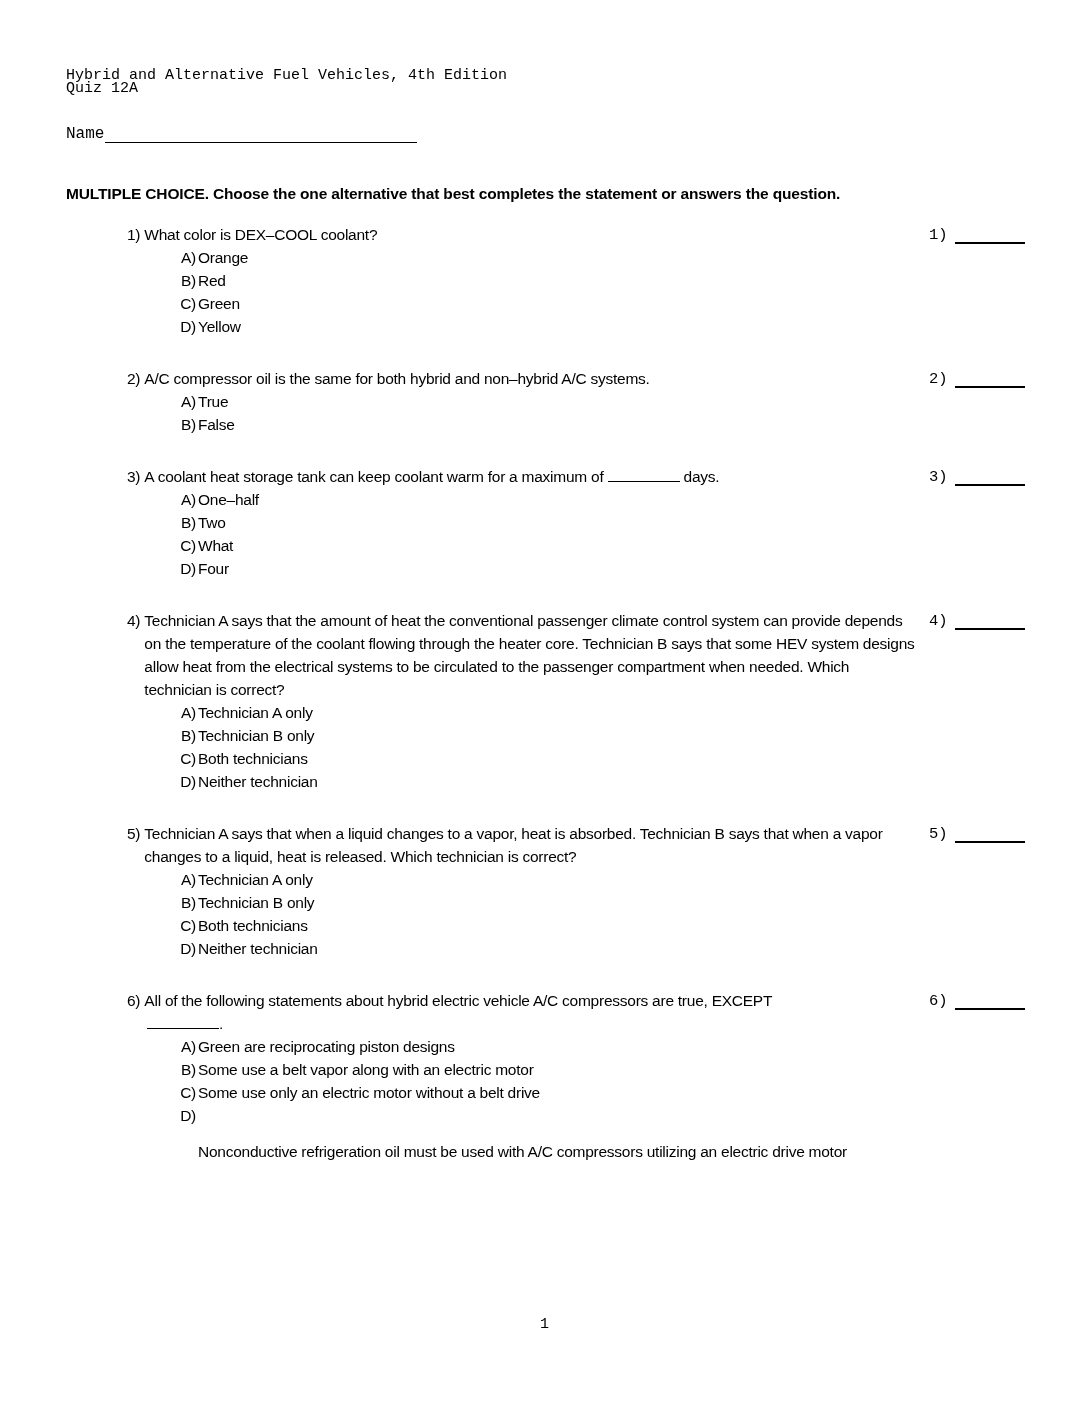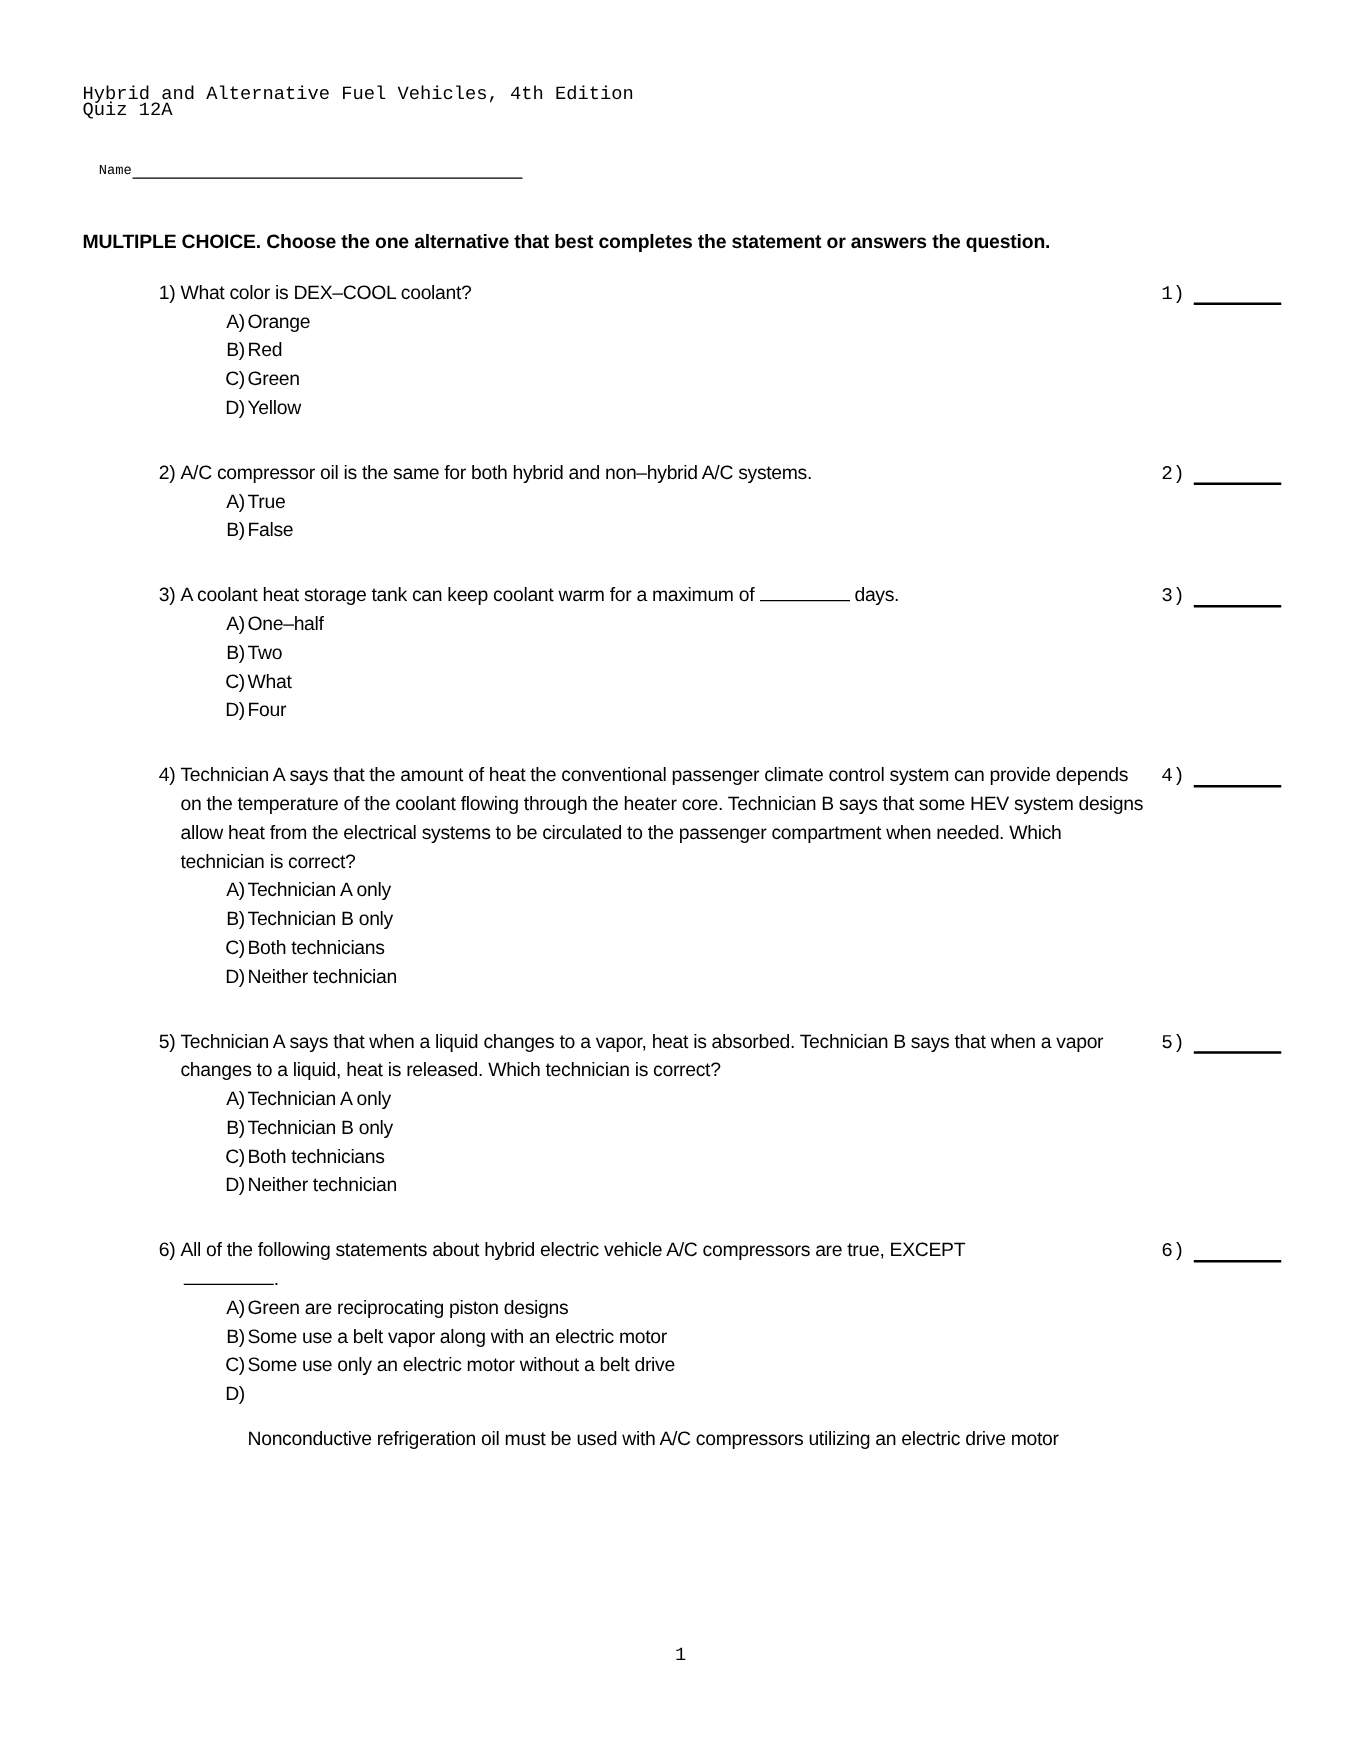--- a/index.html
+++ b/index.html
@@ -3,21 +3,21 @@
 <meta charset="utf-8">
 <style>
   html, body { margin: 0; padding: 0; background: #ffffff; }
   body { width: 1088px; height: 1408px; position: relative; color: #000; overflow: hidden; }
   .serif { font-family: Liberation Mono, monospace; }
   .book { font-family: Liberation Sans, sans-serif; }
 
   .hdr { position: absolute; left: 66px; font-size: 15px; line-height: 18px; }
   #hdr-title { top: 67px; }
   #hdr-quiz { top: 80px; }
-  #name-row { position: absolute; left: 79px; top: 124px; font-size: 11px; display: flex; align-items: flex-end; }
+  #name-row { position: absolute; left: 66px; top: 124px; font-size: 16px; display: flex; align-items: flex-end; }
   #name-line { display: inline-block; width: 312px; border-bottom: 1px solid #000; height: 18px; margin-left: 1px; }
 
   #instructions { position: absolute; left: 66px; top: 185px; font-size: 15.5px; font-weight: bold; letter-spacing: -0.15px; }
 
   .q { position: absolute; left: 127px; width: 790px; font-size: 15.5px; line-height: 23px; letter-spacing: -0.25px; }
   .q .stem { display: flex; }
   .q .num { flex: 0 0 auto; white-space: pre; }
   .q .stem-text { flex: 1 1 auto; }
   .q .opt { display: flex; padding-left: 45px; }
   .q .opt .lbl { flex: 0 0 24px; text-align: right; margin-right: 2px; }

